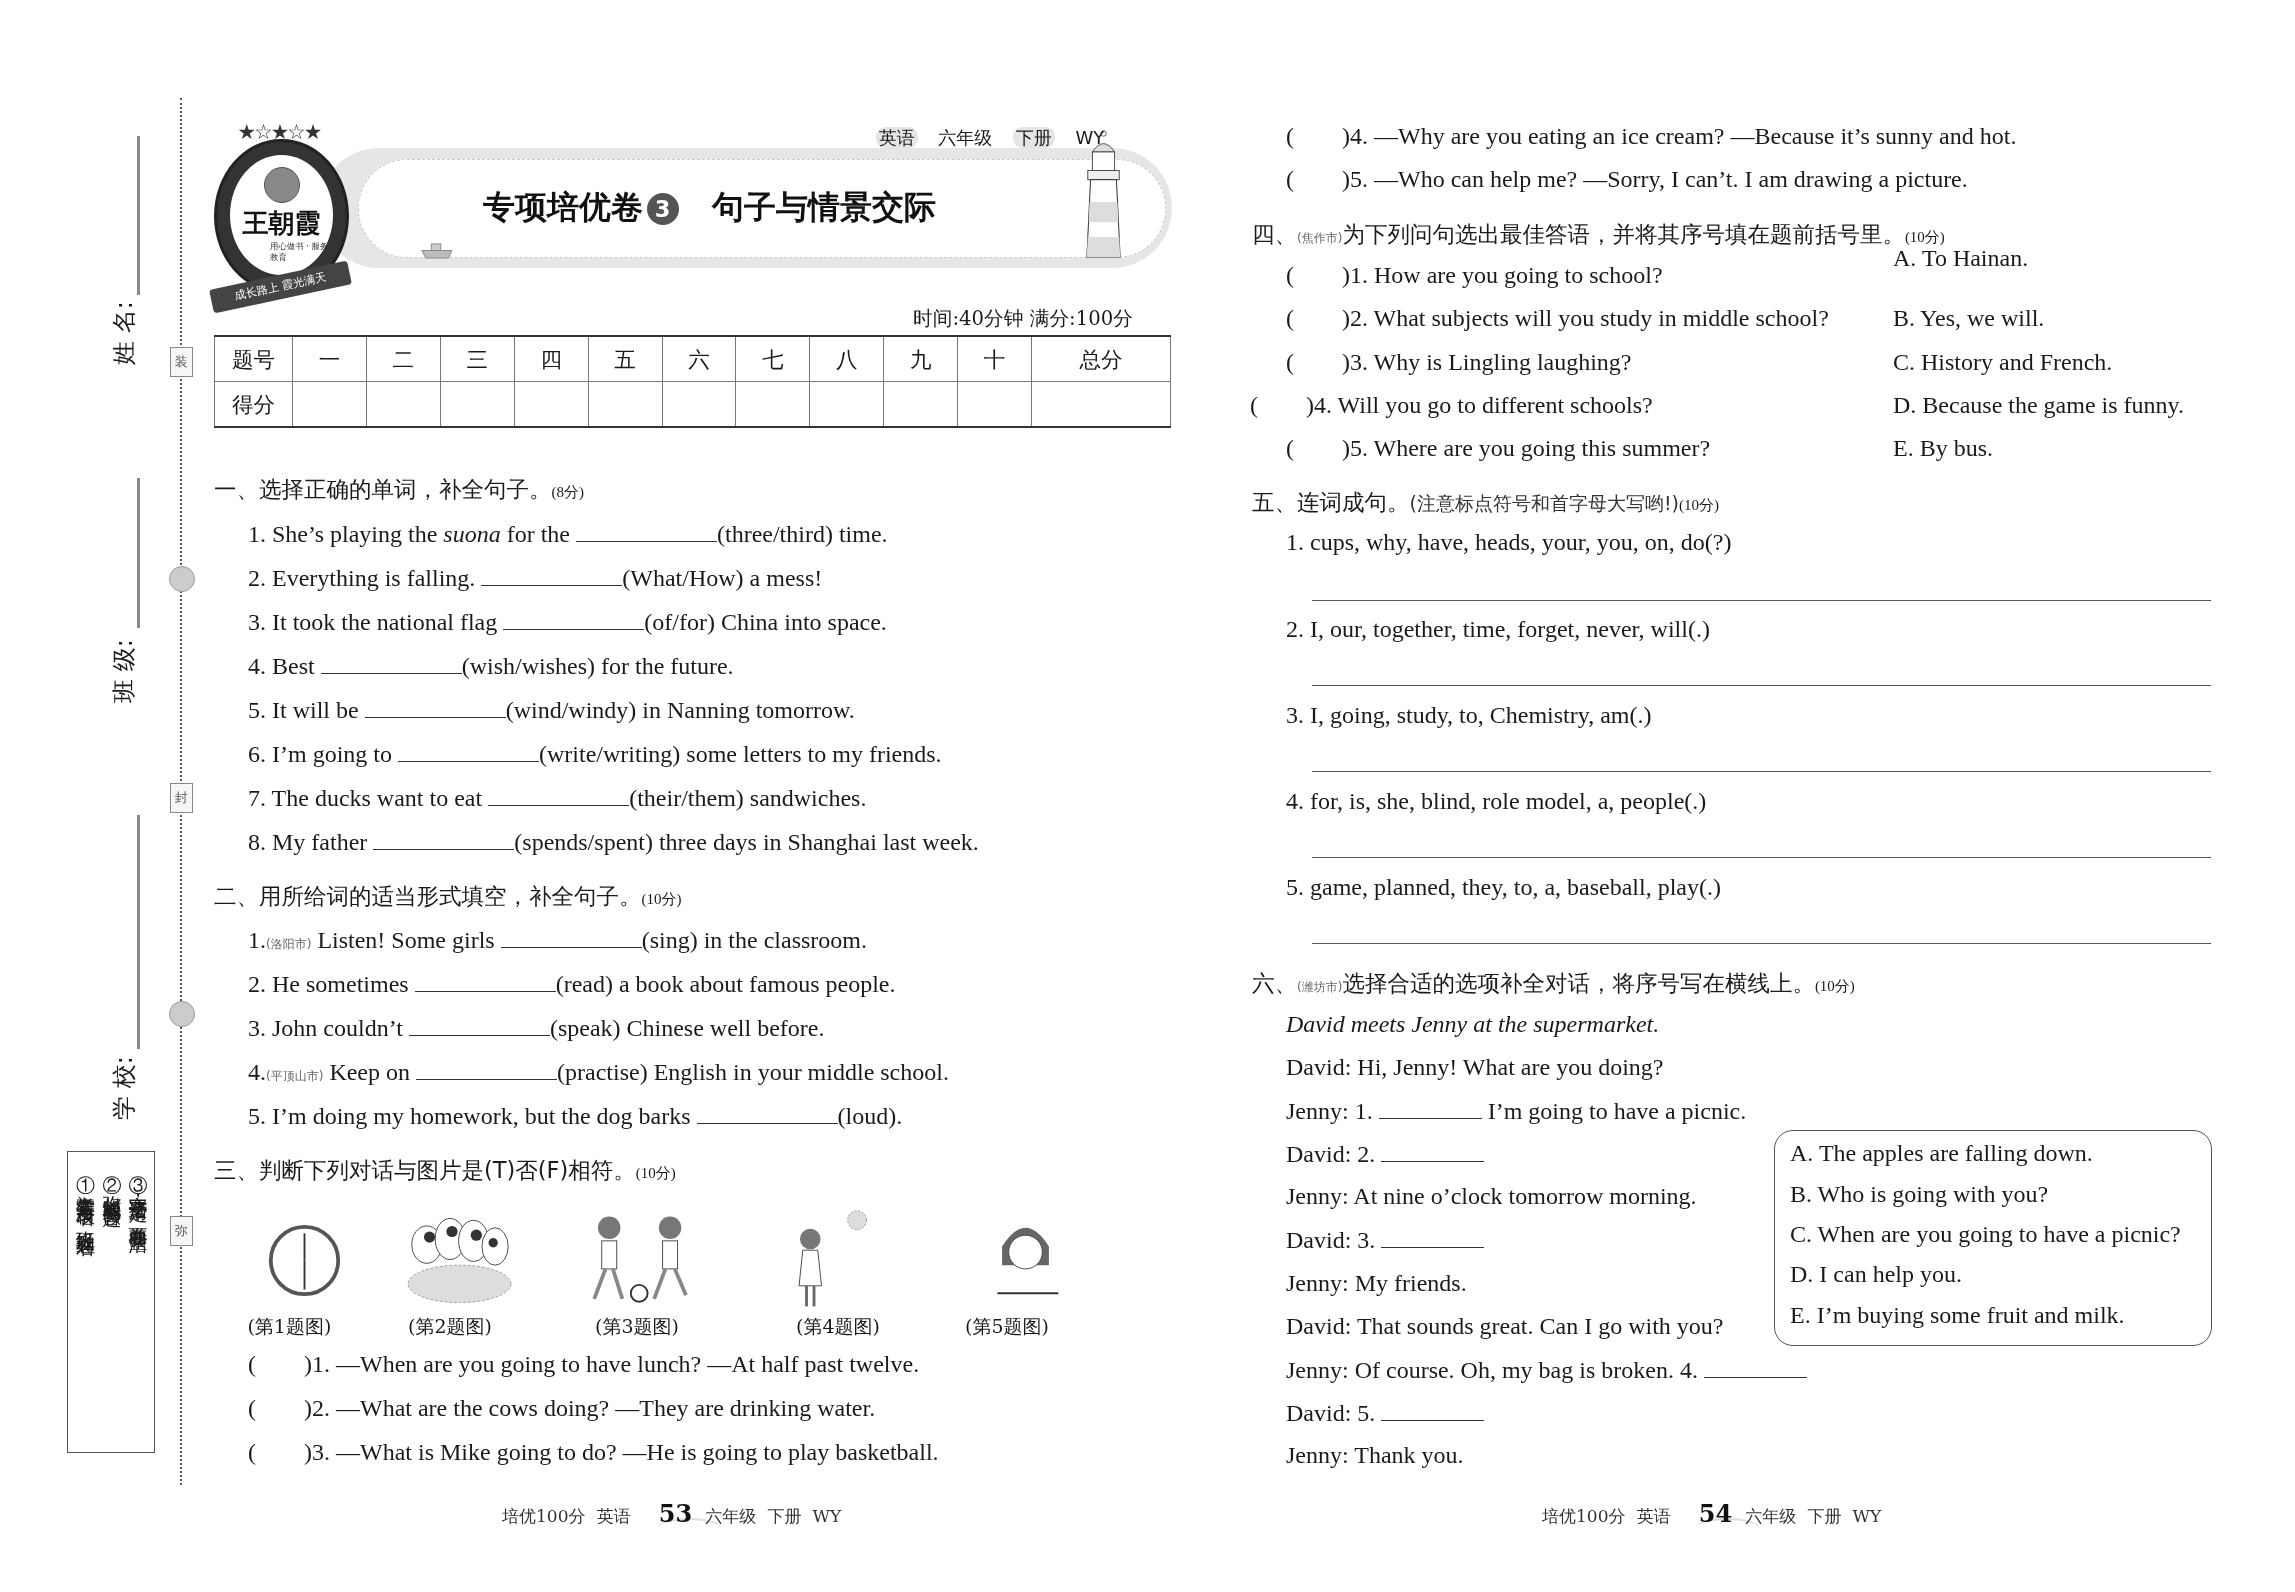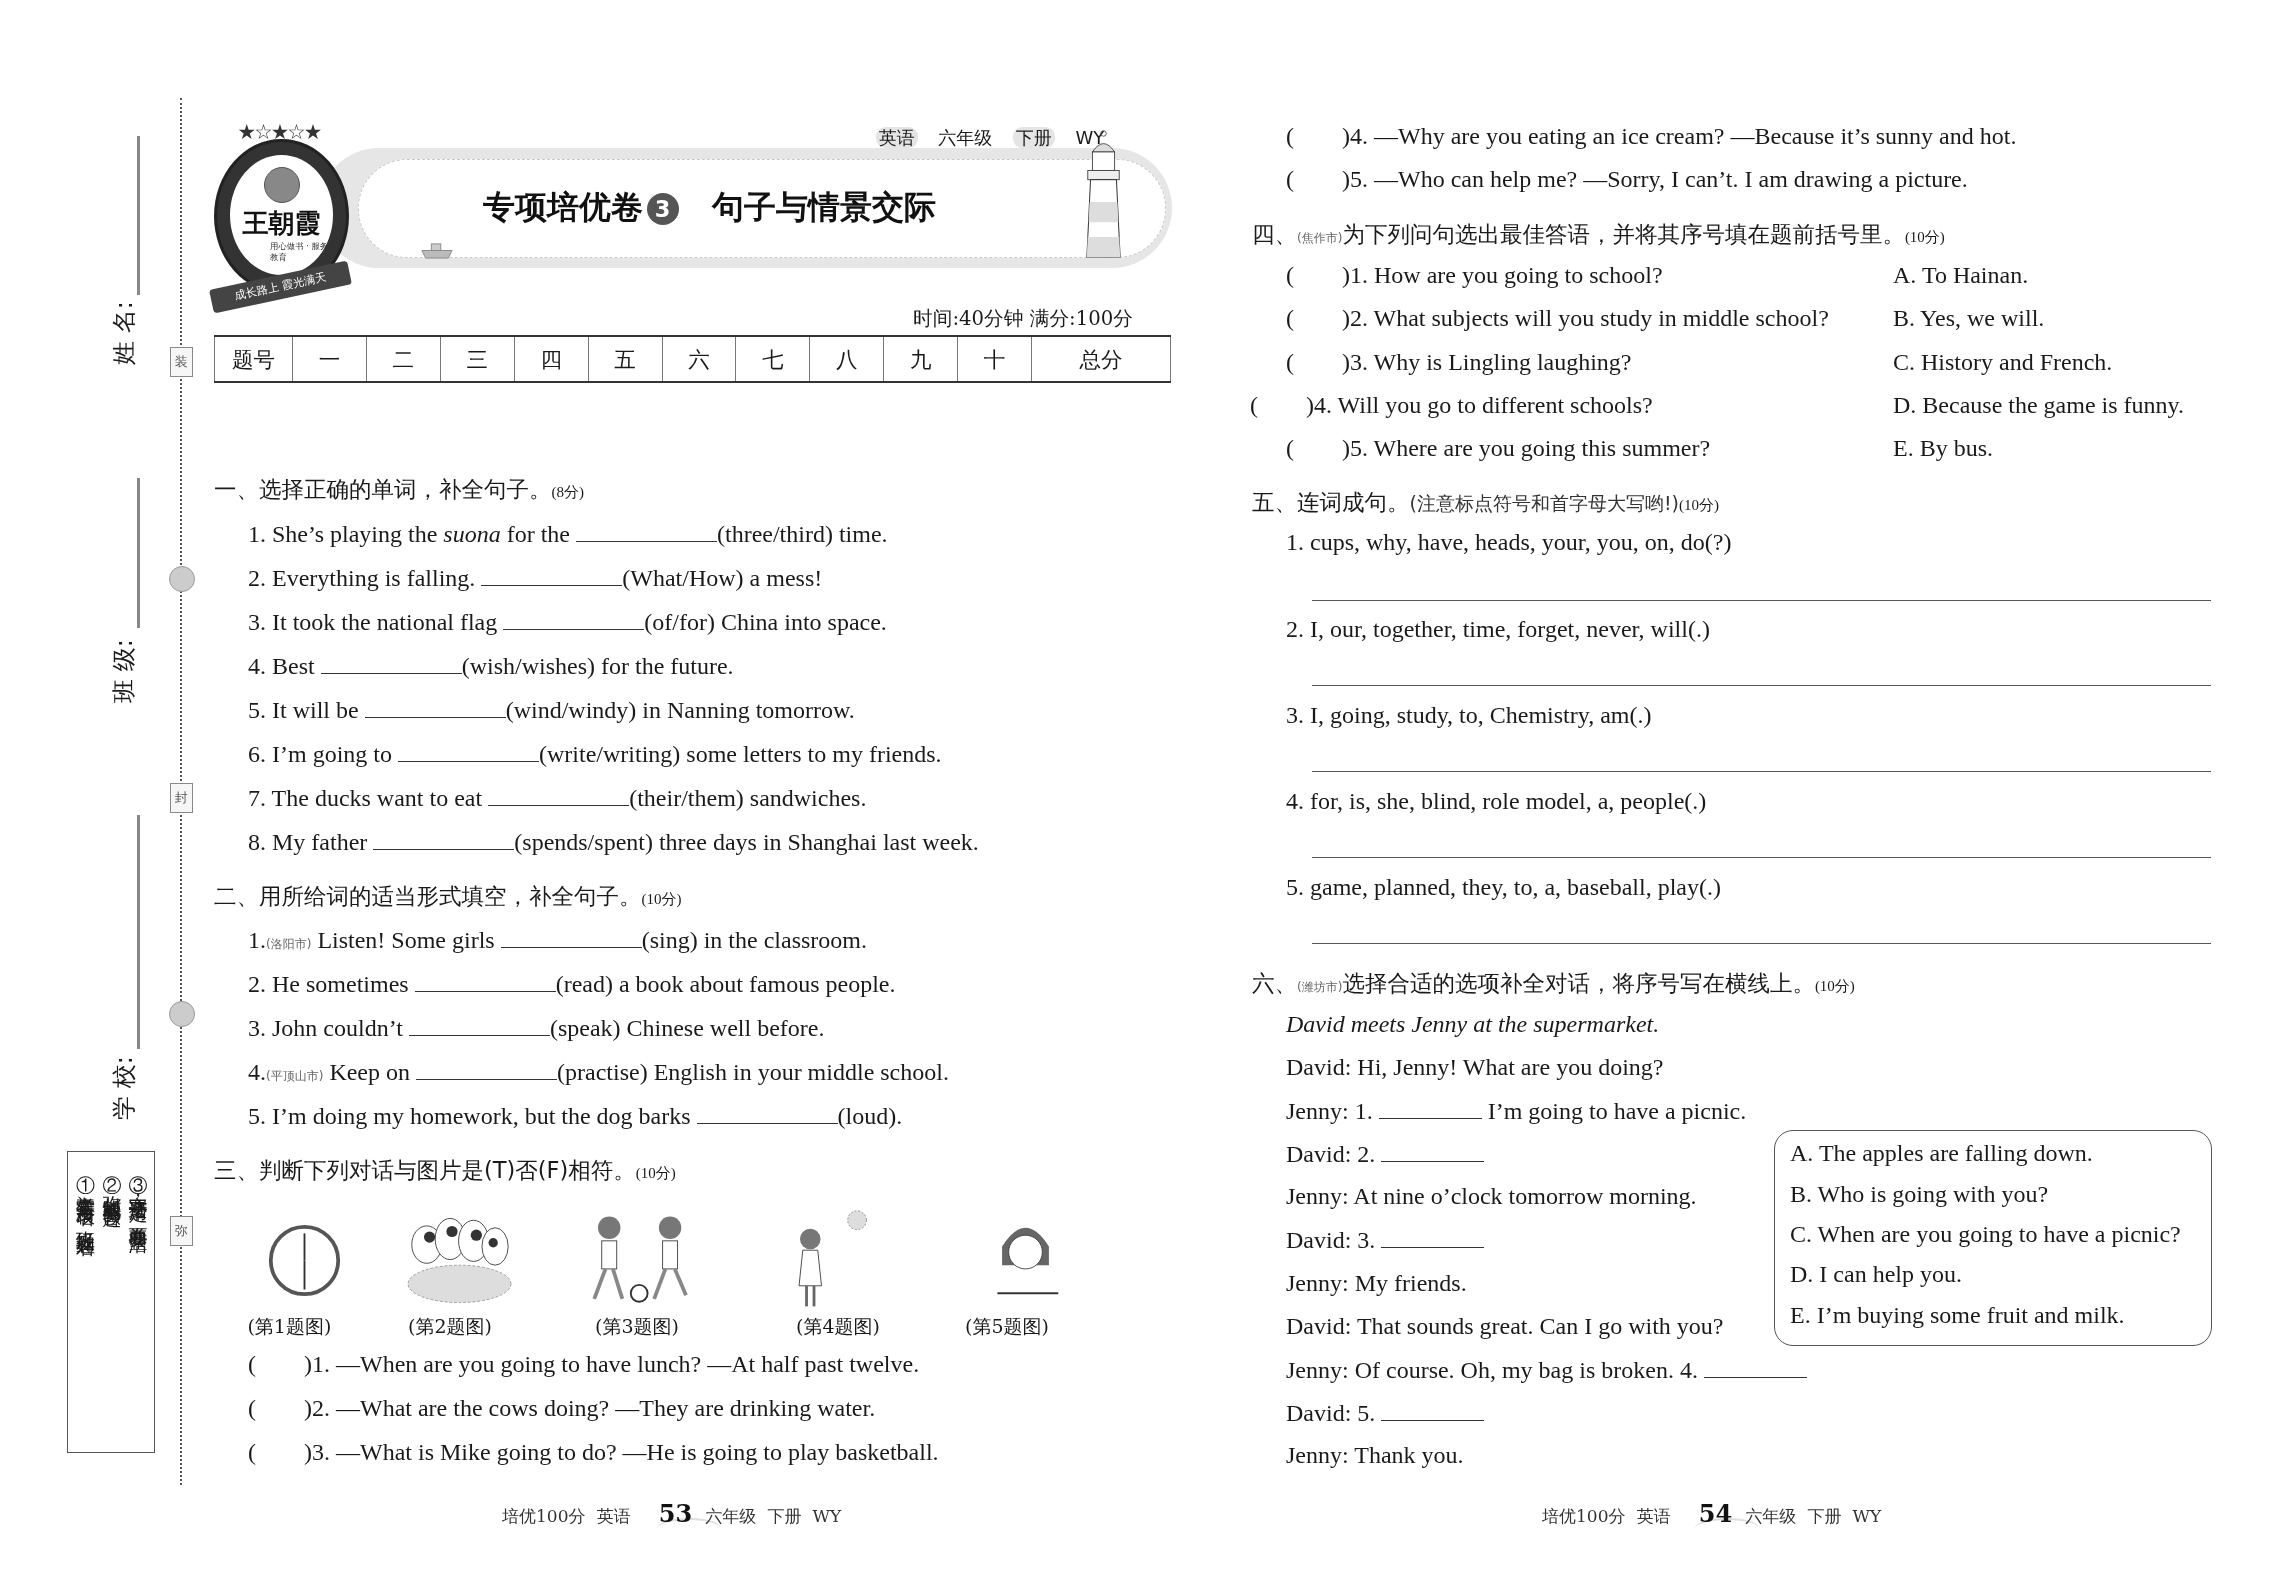--- a/index.html
+++ b/index.html
@@ -135,20 +135,34 @@
     <td>三</td>
     <td>四</td>
     <td>五</td>
     <td>六</td>
     <td>七</td>
     <td>八</td>
     <td>九</td>
     <td>十</td>
     <td>总分</td>
   </tr>
+  <tr>
+    <td>得分</td>
+    <td></td>
+        <td></td>
+    <td></td>
+        <td></td>
+    <td></td>
+        <td></td>
+    <td></td>
+        <td></td>
+    <td></td>
+        <td></td>
+    <td></td>
+  </tr>
 </tbody>
   </table>
 
 <div class="sec-h" style="left:214px;top:474px">
   <span>一、选择正确的单词，补全句子。</span><span class="pts">(8分)</span>
 </div>
 <div class="q en" style="left:248px;top:520px"><span>1. She’s playing the </span><i>suona</i><span> for the </span><span class="blank b150"></span><span>(three/third) time.</span></div>
 <div class="q en" style="left:248px;top:564px"><span>2. Everything is falling. </span><span class="blank b150"></span><span>(What/How) a mess!</span></div>
 <div class="q en" style="left:248px;top:608px"><span>3. It took the national flag </span><span class="blank b150"></span><span>(of/for) China into space.</span></div>
 <div class="q en" style="left:248px;top:652px"><span>4. Best </span><span class="blank b150"></span><span>(wish/wishes) for the future.</span></div>
@@ -228,21 +242,21 @@
 <div class="q en" style="left:1286px;top:166px"><span>(&nbsp;&nbsp;&nbsp;&nbsp;&nbsp;&nbsp;&nbsp;&nbsp;)</span><span>5. —Who can help me?  —Sorry, I can’t. I am drawing a picture.</span></div>
 
 <div class="sec-h" style="left:1252px;top:219px">
   <span>四、</span><span class="small-cn">(焦作市)</span><span>为下列问句选出最佳答语，并将其序号填在题前括号里。</span><span class="pts">(10分)</span>
 </div>
 <div class="q en" style="left:1286px;top:262px"><span>(&nbsp;&nbsp;&nbsp;&nbsp;&nbsp;&nbsp;&nbsp;&nbsp;)</span><span>1. How are you going to school?</span></div>
 <div class="q en" style="left:1286px;top:305px"><span>(&nbsp;&nbsp;&nbsp;&nbsp;&nbsp;&nbsp;&nbsp;&nbsp;)</span><span>2. What subjects will you study in middle school?</span></div>
 <div class="q en" style="left:1286px;top:349px"><span>(&nbsp;&nbsp;&nbsp;&nbsp;&nbsp;&nbsp;&nbsp;&nbsp;)</span><span>3. Why is Lingling laughing?</span></div>
 <div class="q en" style="left:1250px;top:392px"><span>(&nbsp;&nbsp;&nbsp;&nbsp;&nbsp;&nbsp;&nbsp;&nbsp;)</span><span>4. Will you go to different schools?</span></div>
 <div class="q en" style="left:1286px;top:435px"><span>(&nbsp;&nbsp;&nbsp;&nbsp;&nbsp;&nbsp;&nbsp;&nbsp;)</span><span>5. Where are you going this summer?</span></div>
-<div class="q en" style="left:1893px;top:262px">A. To Hainan.</div>
+<div class="q en" style="left:1893px;top:245px">A. To Hainan.</div>
 <div class="q en" style="left:1893px;top:305px">B. Yes, we will.</div>
 <div class="q en" style="left:1893px;top:349px">C. History and French.</div>
 <div class="q en" style="left:1893px;top:392px">D. Because the game is funny.</div>
 <div class="q en" style="left:1893px;top:435px">E. By bus.</div>
 
 <div class="sec-h" style="left:1252px;top:487px">
   <span>五、连词成句。</span><span class="small-cn" style="font-size:19px;color:#333">(注意标点符号和首字母大写哟!)</span><span class="pts">(10分)</span>
 </div>
 <div class="q en" style="left:1286px;top:529px">1. cups, why, have, heads, your, you, on, do(?)</div>
 <div class="rule" style="top:600px"></div>

